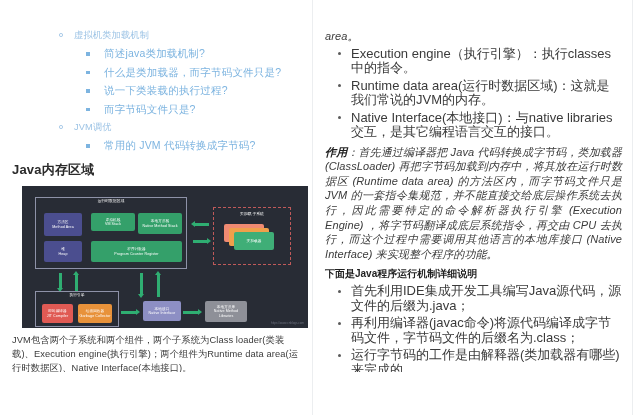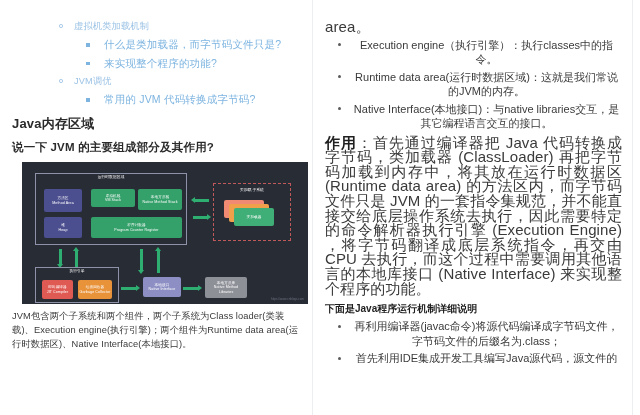--- a/index.html
+++ b/index.html
@@ -22,21 +22,21 @@
     top: 0; bottom: 0;
     width: 1px;
     background: #eceef0;
   }
   .v-divider.d1 { left: 312px; }
   .v-divider.d2 { left: 632px; }
 
   
   .col {
     position: absolute;
-    top: 7px;
+    top: 16px;
     height: 356px;
     overflow: hidden;
   }
   .col-left  { left: 0px;   width: 312px; padding: 0 8px 0 4px; }
   .col-right { left: 313px; width: 319px; padding: 0 10px 0 12px; }
 
   
   .toc { margin: 0; padding: 0; list-style: none; }
   .toc-l1 {
     position: relative;
@@ -153,37 +153,37 @@
 
   
   .para {
     font-size: 9.3px;
     line-height: 14px;
     color: #3a3a3a;
     margin: 5px 0 0 8px;
     letter-spacing: .1px;
   }
   .para-r {
-    font-size: 15px;
+    font-size: 11px;
     line-height: 14.6px;
     color: #3a3a3a;
     margin: 0 0 0 0;
     letter-spacing: .1px;
     text-align: justify;
+    font-style: italic;
   }
   .para-r b { color: #1f1f1f; }
 
   .bul {
     position: relative;
-    font-size: 11px;
+    font-size: 13px;
     line-height: 14.5px;
     color: #3a3a3a;
     margin: 3px 0 0 0;
     padding-left: 26px;
-    text-align: center;
   }
   .bul .mk {
     position: absolute;
     left: 13px; top: 5.5px;
     width: 3px; height: 3px;
     background: #5a5a5a;
     border-radius: 50%;
   }
 
   .h-sub-b {
@@ -248,44 +248,45 @@
 
   <div class="col col-left">
 
     <ul class="toc" style="margin-top:13px;">
       <li class="toc-l1">
         <span class="mk"></span>
         <span>虚拟机类加载机制</span>
       </li>
       <li class="toc-l2">
         <span class="mk"></span>
+        <span>简述java类加载机制?</span>
       </li>
       <li class="toc-l2">
         <span class="mk"></span>
         <span>什么是类加载器，而字节码文件只是?</span>
       </li>
       <li class="toc-l2">
         <span class="mk"></span>
+        <span>说一下类装载的执行过程?</span>
       </li>
       <li class="toc-l2">
         <span class="mk"></span>
-        <span>来实现整个程序的功能?</span>
+        <span>而字节码文件只是?</span>
       </li>
       <li class="toc-l1">
         <span class="mk"></span>
         <span>JVM调优</span>
       </li>
       <li class="toc-l2">
         <span class="mk"></span>
         <span>常用的 JVM 代码转换成字节码?</span>
       </li>
     </ul>
 
     <div class="h-section">Java内存区域</div>
-    <div class="h-question">说一下 JVM 的主要组成部分及其作用?</div>
 
     <div class="fig-dark">
 
       <div class="panel" style="left:12px; top:10px; width:152px; height:72px;"></div>
       <div class="cap" style="left:12px; top:12px; width:152px;">运行时数据区域</div>
 
       <div class="bx purple" style="left:21px; top:26px; width:38px; height:23px; flex-direction:column;">
         <span>方法区</span>
         <span>Method Area</span>
       </div>
@@ -381,25 +382,25 @@
     </div>
 
     <div class="para-r" style="margin-top:5px;">
       <b>作用</b><span>：首先通过编译器把 Java 代码转换成字节码，类加载器 (ClassLoader) 再把字节码加载到内存中，将其放在运行时数据区 (Runtime data area) 的方法区内，而字节码文件只是 JVM 的一套指令集规范，并不能直接交给底层操作系统去执行，因此需要特定的命令解析器执行引擎 (Execution Engine) ，将字节码翻译成底层系统指令，再交由 CPU 去执行，而这个过程中需要调用其他语言的本地库接口 (Native Interface) 来实现整个程序的功能。</span>
     </div>
 
     <div class="h-sub-b">下面是Java程序运行机制详细说明</div>
 
     <div class="bul">
       <span class="mk"></span>
+      <span>首先利用IDE集成开发工具编写Java源代码，源文件的后缀为.java；</span>
+    </div>
+    <div class="bul">
+      <span class="mk"></span>
       <span>再利用编译器(javac命令)将源代码编译成字节码文件，字节码文件的后缀名为.class；</span>
-    </div>
-    <div class="bul">
-      <span class="mk"></span>
-      <span>首先利用IDE集成开发工具编写Java源代码，源文件的后缀为.java；</span>
     </div>
     <div class="bul">
       <span class="mk"></span>
       <span>运行字节码的工作是由解释器(类加载器有哪些)来完成的。</span>
     </div>
 
     <div class="fig-light">
 
       <div class="lbx" style="left:8px; top:2px; width:42px; height:13px;">Java文件</div>
       <div class="lline lv" style="left:28px; top:15px; height:13px;"></div>

